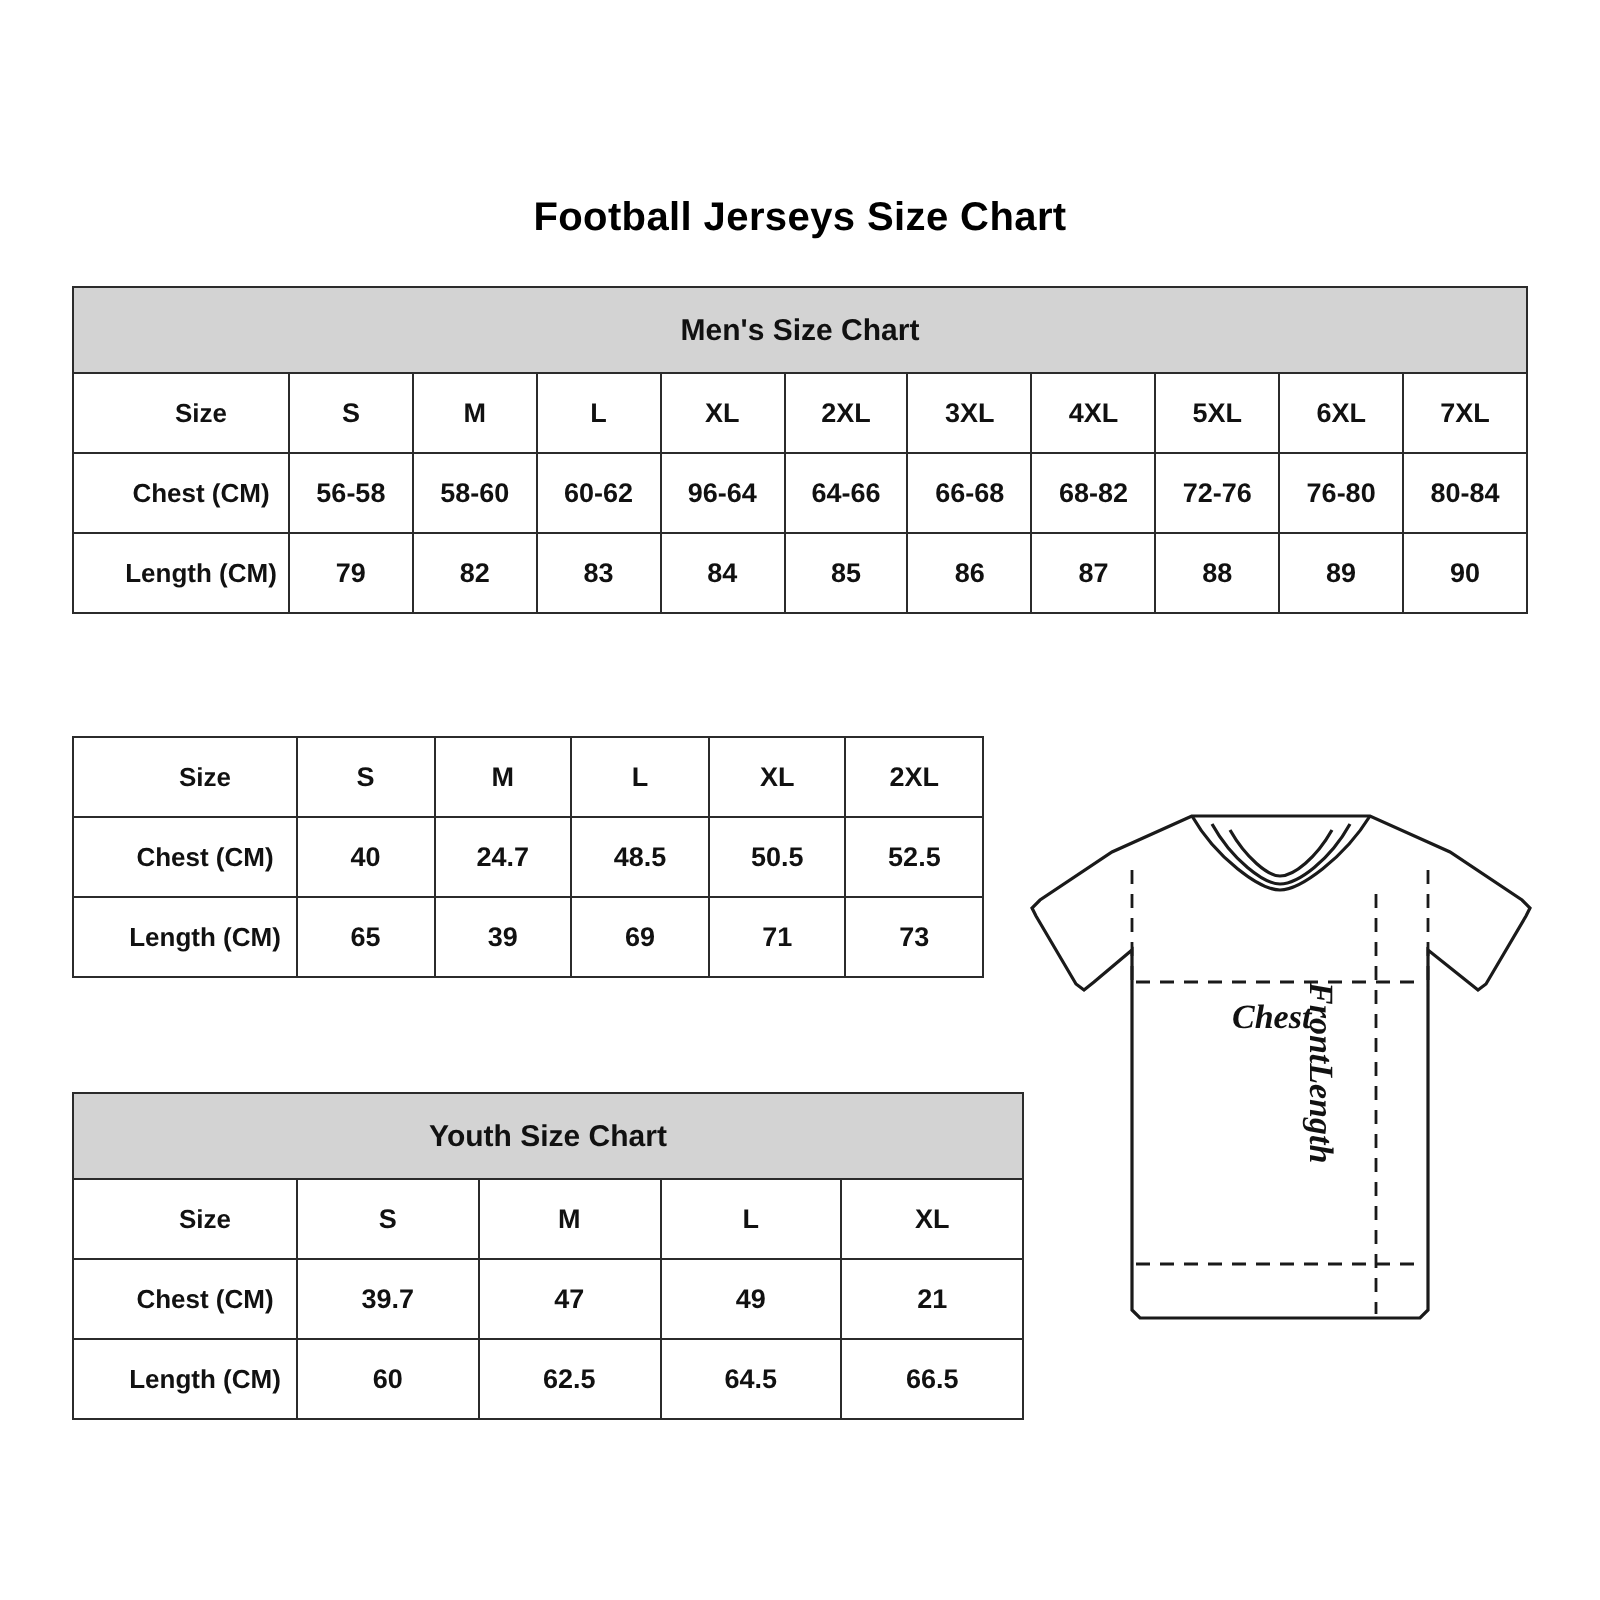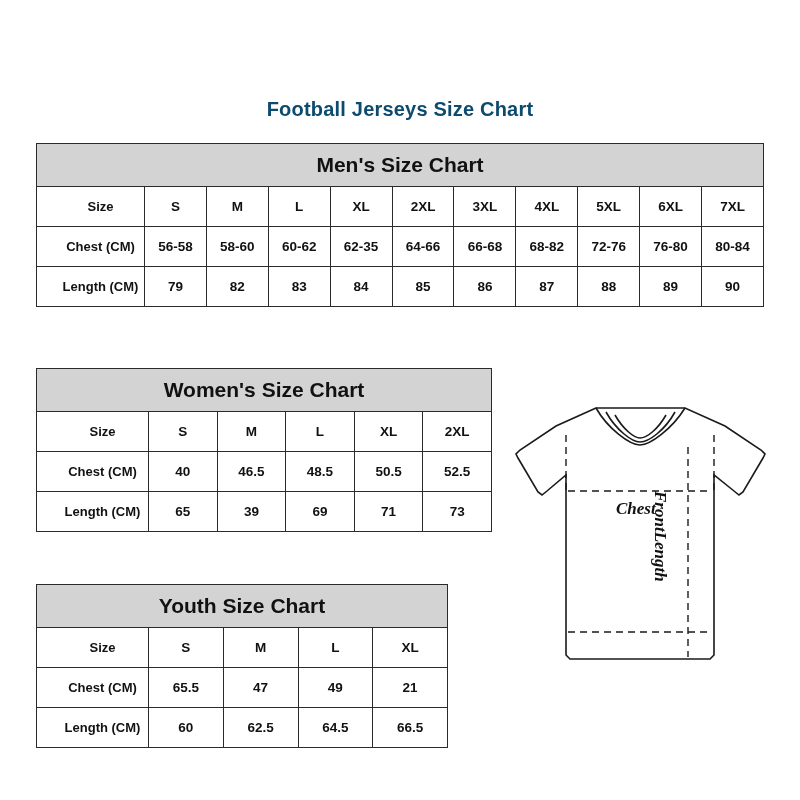--- a/index.html
+++ b/index.html
@@ -21,42 +21,42 @@
   }
   .page-title {
     position: absolute;
     top: 98px;
     left: 0;
     width: 800px;
     text-align: center;
     font-size: 20px;
     font-weight: bold;
     letter-spacing: 0.2px;
-    color: #0c4a6e;
+    color: #000000;
   }
 
   table.size-table {
     border-collapse: collapse;
     table-layout: fixed;
     background: #ffffff;
   }
   table.size-table td,
   table.size-table th {
     border: 1px solid #2b2b2b;
     text-align: center;
     vertical-align: middle;
     font-size: 13.5px;
     font-weight: bold;
     color: #111111;
     padding: 0;
     height: 39px;
   }
   table.size-table .caption-cell {
     background: #d3d3d3;
-    font-size: 21px;
+    font-size: 15px;
     font-weight: bold;
     height: 42px;
   }
   table.size-table td.label-cell {
     font-size: 13px;
     padding-left: 20px;
   }
 
   
   #mens-wrap {
@@ -78,21 +78,21 @@
   #womens-wrap table { width: 456px; }
   #womens-wrap col.label { width: 112px; }
 
   
   #youth-wrap {
     position: absolute;
     left: 36px;
     top: 546px;
     width: 456px;
   }
-  #youth-wrap table { width: 412px; margin-top: 38px; }
+  #youth-wrap table { width: 476px; }
   #youth-wrap col.label { width: 112px; }
 
   
   #shirt-wrap {
     position: absolute;
     left: 498px;
     top: 395px;
     width: 290px;
     height: 290px;
   }
@@ -154,21 +154,21 @@
           <td>4XL</td>
           <td>5XL</td>
           <td>6XL</td>
           <td>7XL</td>
         </tr>
         <tr>
           <td class="label-cell">Chest (CM)</td>
           <td>56-58</td>
           <td>58-60</td>
           <td>60-62</td>
-          <td>62-35</td>
+          <td>96-64</td>
           <td>64-66</td>
           <td>66-68</td>
           <td>68-82</td>
           <td>72-76</td>
           <td>76-80</td>
           <td>80-84</td>
         </tr>
         <tr>
           <td class="label-cell">Length (CM)</td>
           <td>79</td>
@@ -191,34 +191,31 @@
       <colgroup>
         <col class="label">
         <col>
           <col>
           <col>
           <col>
           <col>
       </colgroup>
       <tbody>
         <tr>
-          <td class="caption-cell" colspan="6">Women's Size Chart</td>
-        </tr>
-        <tr>
           <td class="label-cell">Size</td>
           <td>S</td>
           <td>M</td>
           <td>L</td>
           <td>XL</td>
           <td>2XL</td>
         </tr>
         <tr>
           <td class="label-cell">Chest (CM)</td>
           <td>40</td>
-          <td>46.5</td>
+          <td>24.7</td>
           <td>48.5</td>
           <td>50.5</td>
           <td>52.5</td>
         </tr>
         <tr>
           <td class="label-cell">Length (CM)</td>
           <td>65</td>
           <td>39</td>
           <td>69</td>
           <td>71</td>
@@ -243,21 +240,21 @@
         </tr>
         <tr>
           <td class="label-cell">Size</td>
           <td>S</td>
           <td>M</td>
           <td>L</td>
           <td>XL</td>
         </tr>
         <tr>
           <td class="label-cell">Chest (CM)</td>
-          <td>65.5</td>
+          <td>39.7</td>
           <td>47</td>
           <td>49</td>
           <td>21</td>
         </tr>
         <tr>
           <td class="label-cell">Length (CM)</td>
           <td>60</td>
           <td>62.5</td>
           <td>64.5</td>
           <td>66.5</td>

